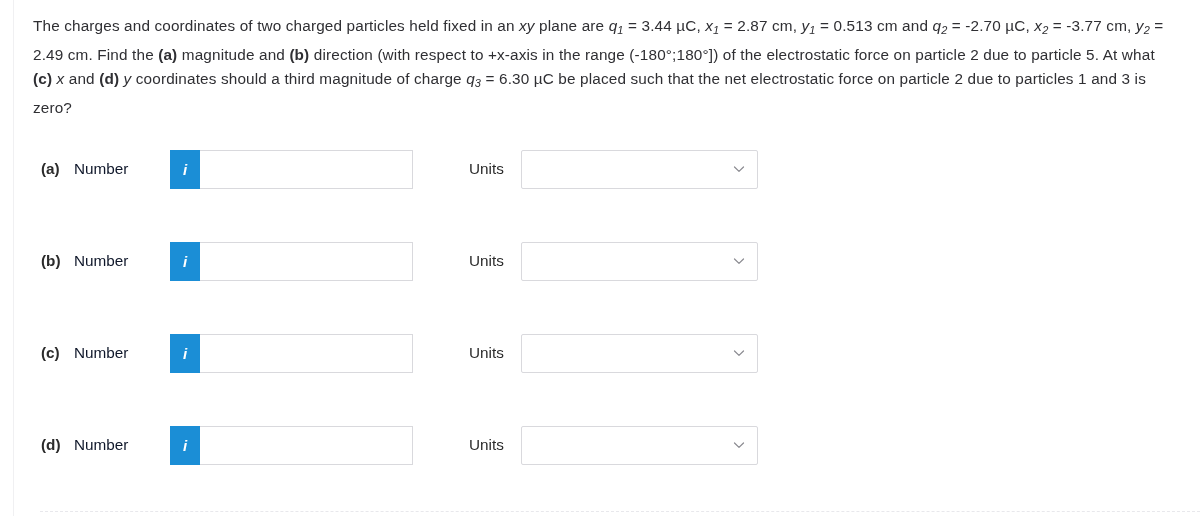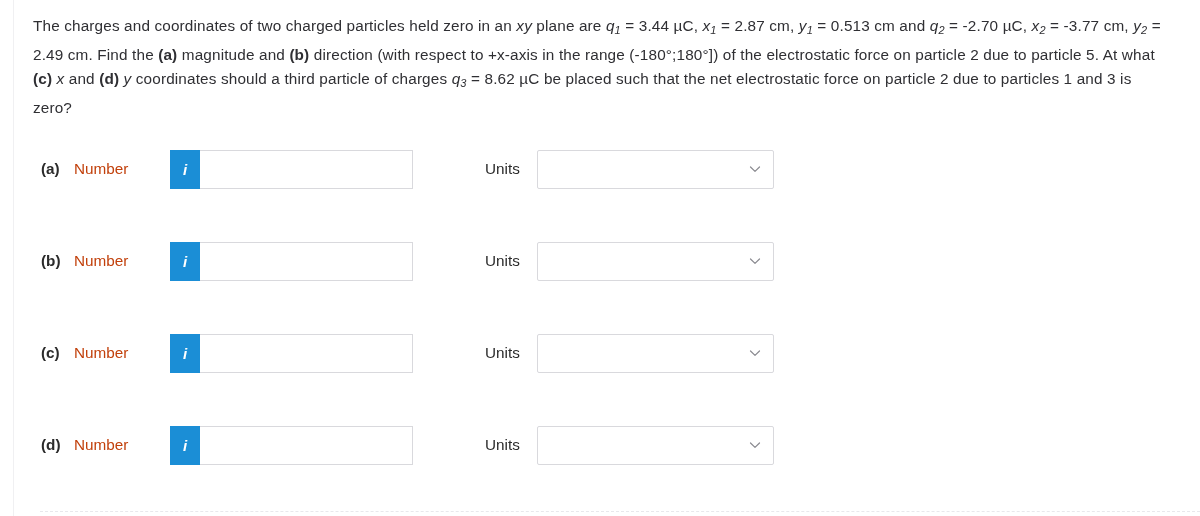--- a/index.html
+++ b/index.html
@@ -80,21 +80,21 @@
   .row-label {
     font-weight: 700;
     font-size: 15.3px;
     width: 33px;
     color: #2b2b2b;
     flex: 0 0 auto;
   }
   .number-label {
     font-size: 15.3px;
     font-weight: 400;
-    color: #c2410c;
+    color: #0f172a;
     width: 96px;
     flex: 0 0 auto;
   }
   .input-group {
     display: flex;
     align-items: stretch;
     height: 39px;
     flex: 0 0 auto;
   }
   .info-badge {
@@ -122,21 +122,21 @@
     background: #ffffff;
     font-family: "Liberation Sans", sans-serif;
     font-size: 14px;
     color: #2b2b2b;
     padding: 0 8px;
     outline: none;
   }
   .units-label {
     font-size: 15.3px;
     color: #2b2b2b;
-    margin-left: 72px;
+    margin-left: 56px;
     margin-right: 17px;
     flex: 0 0 auto;
   }
   .units-select-wrap {
     position: relative;
     width: 237px;
     height: 39px;
     flex: 0 0 auto;
   }
   .units-select {
@@ -161,23 +161,23 @@
   .chev svg { display: block; }
 </style>
 </head>
 <body>
 
 <div class="page">
 
   <div class="left-rule"></div>
 
   <div class="question">
-    <span>The charges and coordinates of two charged particles held zero in an </span><span class="var">xy</span><span> plane are </span><span class="var">q</span><sub>1</sub><span> = 3.44 µC, </span><span class="var">x</span><sub>1</sub><span> = 2.87 cm, </span><span class="var">y</span><sub>1</sub><span> = 0.513 cm and</span>
+    <span>The charges and coordinates of two charged particles held fixed in an </span><span class="var">xy</span><span> plane are </span><span class="var">q</span><sub>1</sub><span> = 3.44 µC, </span><span class="var">x</span><sub>1</sub><span> = 2.87 cm, </span><span class="var">y</span><sub>1</sub><span> = 0.513 cm and</span>
     <span class="var">q</span><sub>2</sub><span> = -2.70 µC, </span><span class="var">x</span><sub>2</sub><span> = -3.77 cm, </span><span class="var">y</span><sub>2</sub><span> = 2.49 cm. Find the </span><b>(a)</b><span> magnitude and </span><b>(b)</b><span> direction (with respect to +x-axis in the range (-180°;180°]) of</span>
-    <span>the electrostatic force on particle 2 due to particle 5. At what </span><b>(c)</b><span> </span><span class="var">x</span><span> and </span><b>(d)</b><span> </span><span class="var">y</span><span> coordinates should a third particle of charges </span><span class="var">q</span><sub>3</sub><span> = 8.62 µC</span>
+    <span>the electrostatic force on particle 2 due to particle 5. At what </span><b>(c)</b><span> </span><span class="var">x</span><span> and </span><b>(d)</b><span> </span><span class="var">y</span><span> coordinates should a third magnitude of charge </span><span class="var">q</span><sub>3</sub><span> = 6.30 µC</span>
     <span>be placed such that the net electrostatic force on particle 2 due to particles 1 and 3 is zero?</span>
   </div>
 
   <div class="answers">
 
     <div class="row">
       <div class="row-inner">
         <span class="row-label">(a)</span>
         <span class="number-label">Number</span>
         <span class="input-group">

